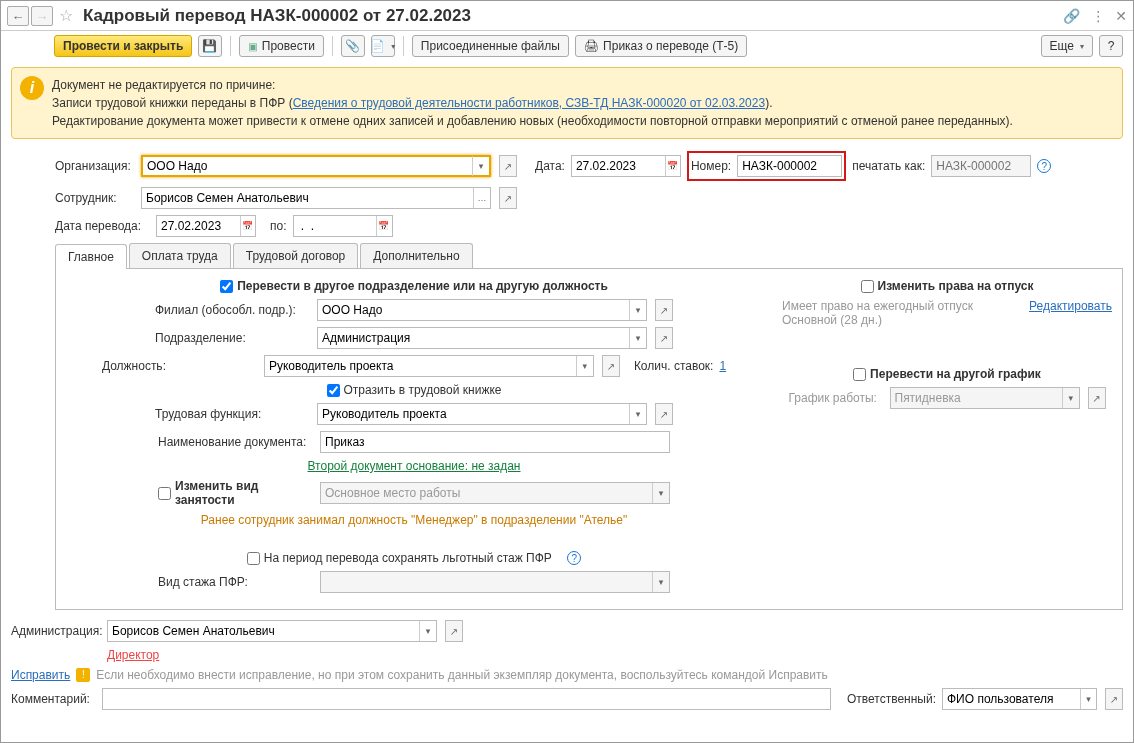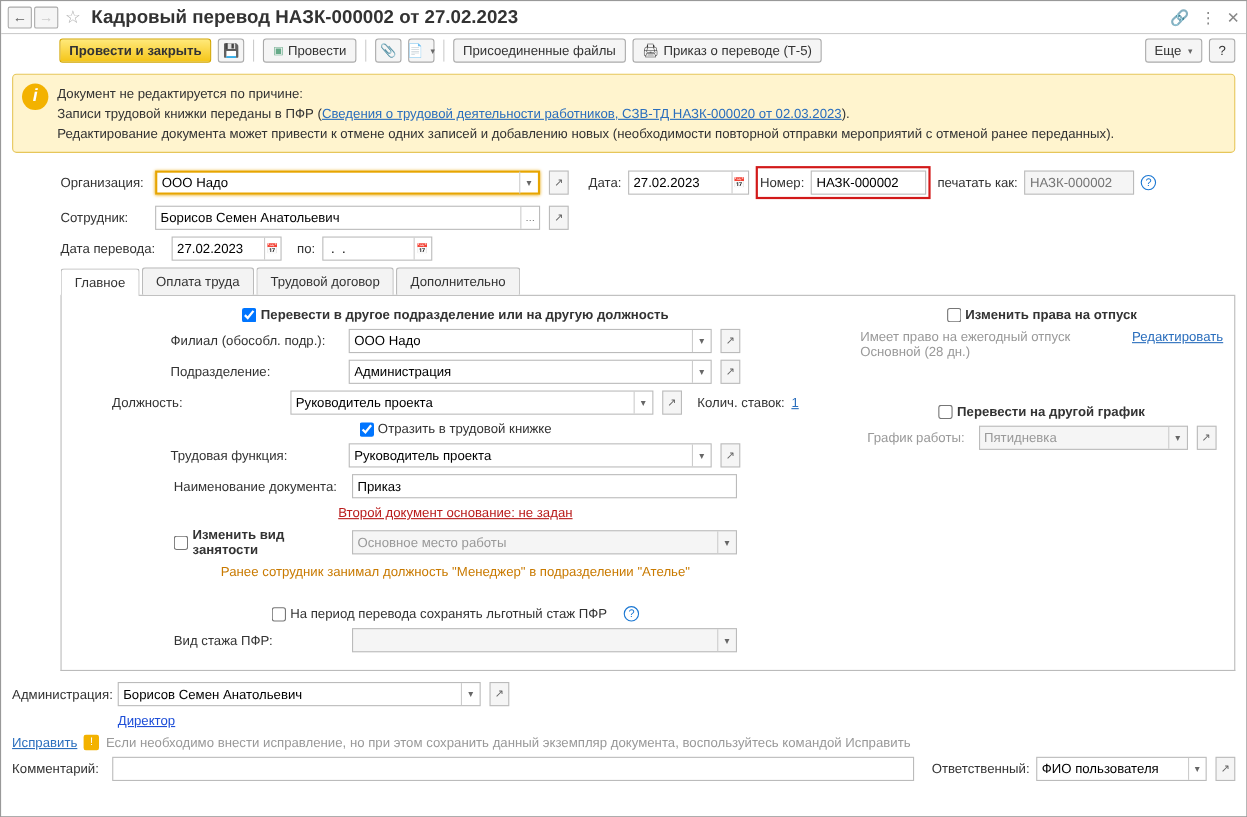--- a/index.html
+++ b/index.html
@@ -32,21 +32,21 @@
 .tabs { display: flex; border-bottom: 1px solid #bbb; margin: 6px 0 0 0; }
 .tab { padding: 5px 12px; border: 1px solid #bbb; border-bottom: none; background: #f3f3f3; margin-right: 2px; cursor: pointer; border-radius: 3px 3px 0 0; font-size: 12px; }
 .tab.active { background: #fff; position: relative; top: 1px; }
 .tab-content { border: 1px solid #bbb; border-top: none; padding: 10px; display: flex; gap: 20px; }
 .col-left { flex: 1; }
 .col-right { width: 330px; }
 .chk { display: inline-flex; align-items: center; gap: 4px; }
 .chk input { width: 13px; height: 13px; }
 .grid-row { display: flex; align-items: center; margin-bottom: 6px; gap: 6px; justify-content: center; }
 .lbl-left { width: 156px; }
-.link-green { color: #b91c1c; text-decoration: underline; cursor: pointer; }
+.link-green { color: #15803d; text-decoration: underline; cursor: pointer; }
 .link-blue { color: #2a6ebd; text-decoration: underline; cursor: pointer; }
 .muted { color: #c97a00; }
 .hint-icon { color: #1976d2; display: inline-block; width: 14px; height: 14px; border: 1px solid #1976d2; border-radius: 50%; text-align: center; font-size: 10px; line-height: 13px; cursor: pointer; }
 .bottom { padding: 6px 10px; }
 .warn-icon { display: inline-block; width: 14px; height: 14px; background: #f3b200; color: #fff; font-size: 10px; text-align: center; line-height: 14px; border-radius: 2px; }
 .disabled { color: #999; }
 .icon-small { font-size: 10px; color: #6a8; }
 </style>
 </head>
 <body>
@@ -270,21 +270,21 @@
   <div class="row">
     <span class="lbl" style="width:90px">Администрация:</span>
     <div class="field" style="width:330px">
         <input value="Борисов Семен Анатольевич" style="">
         <div class="fbtn">▾</div>
       </div>
     <div class="ext-btn">↗</div>
   </div>
   <div class="row">
       <span style="width:90px"></span>
-      <a class="link-blue" style="color:#1d4ed8;text-decoration:underline">Директор</a>
+      <a class="link-blue" style="color:#ef4444;text-decoration:underline">Директор</a>
     </div>
   <div class="row">
     <a class="link-blue">Исправить</a>
     <span class="warn-icon">!</span>
     <span class="disabled">Если необходимо внести исправление, но при этом сохранить данный экземпляр документа, воспользуйтесь командой Исправить</span>
   </div>
   <div class="row">
     <span class="lbl" style="width:85px">Комментарий:</span>
     <div class="field" style="flex:1">
         <input style="">

